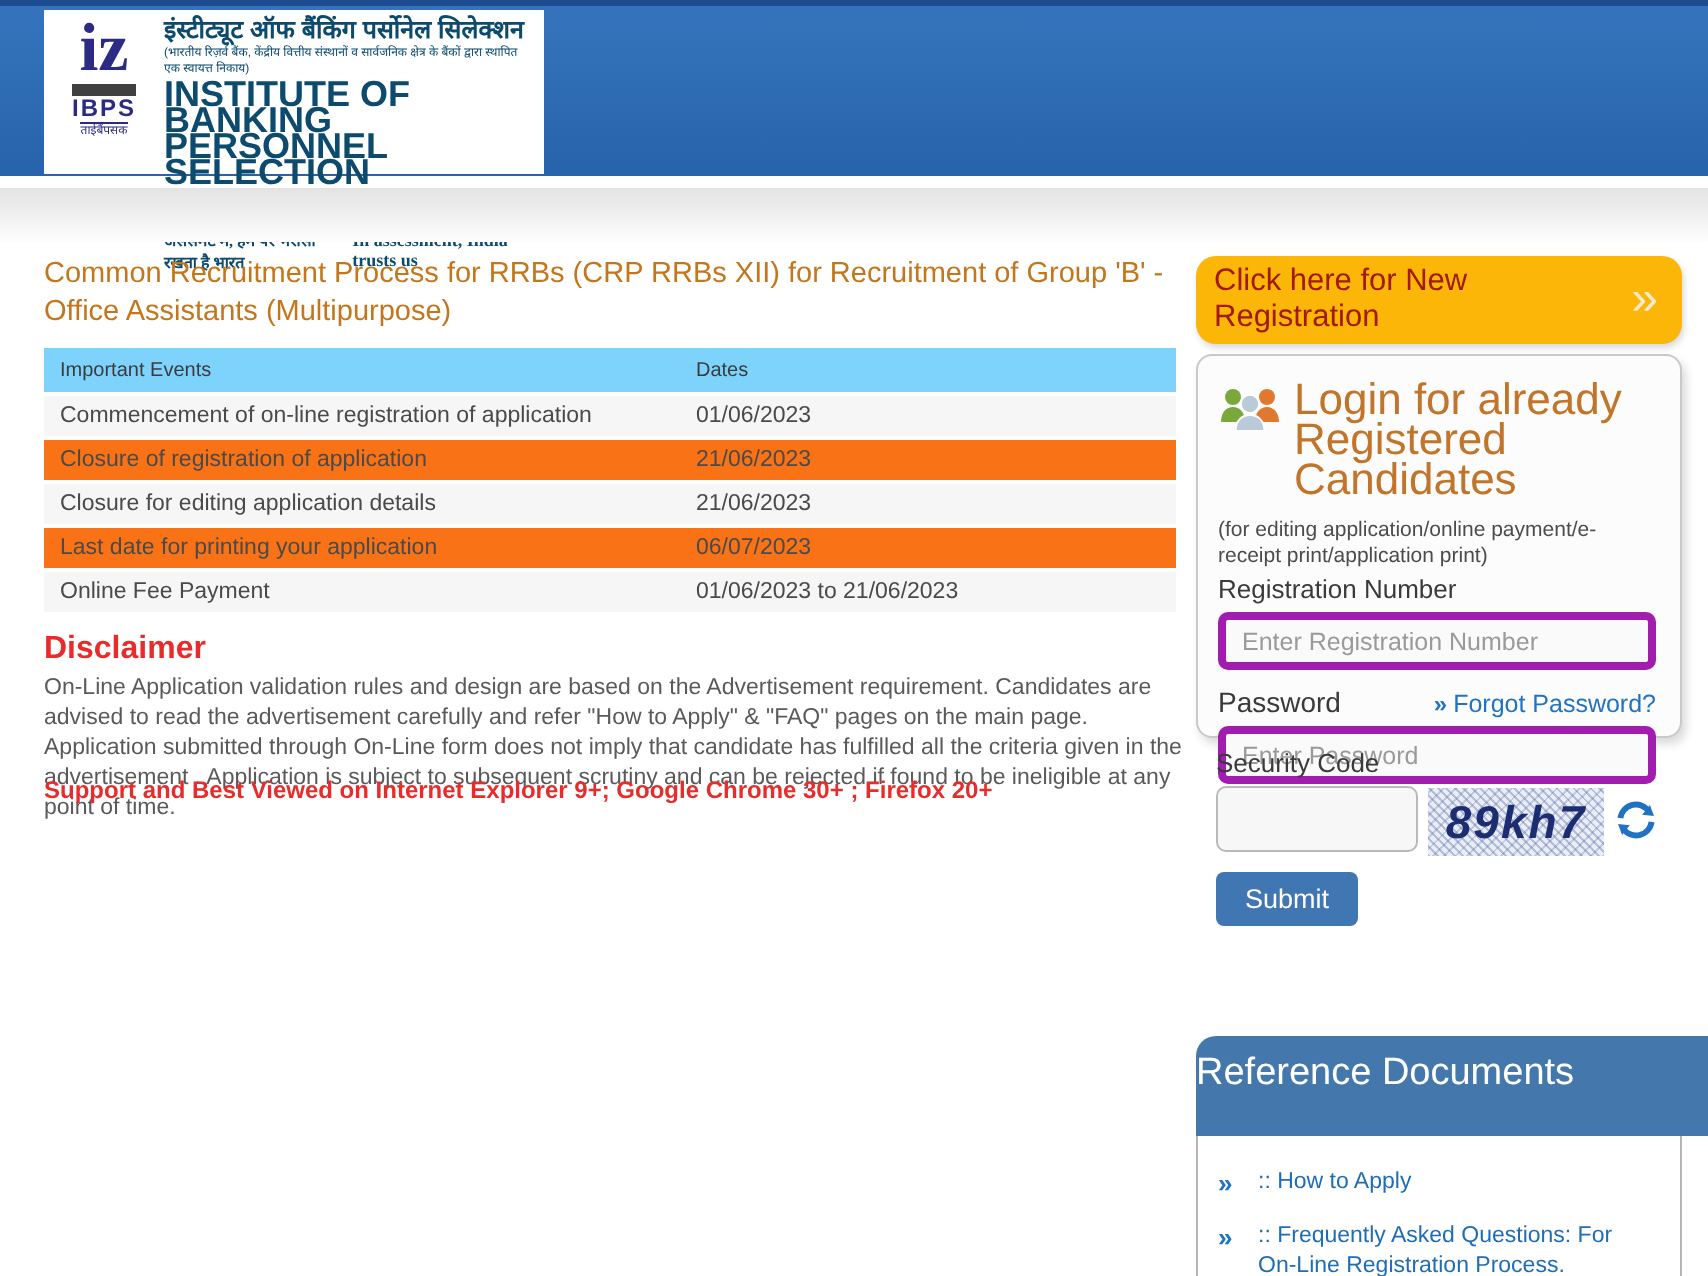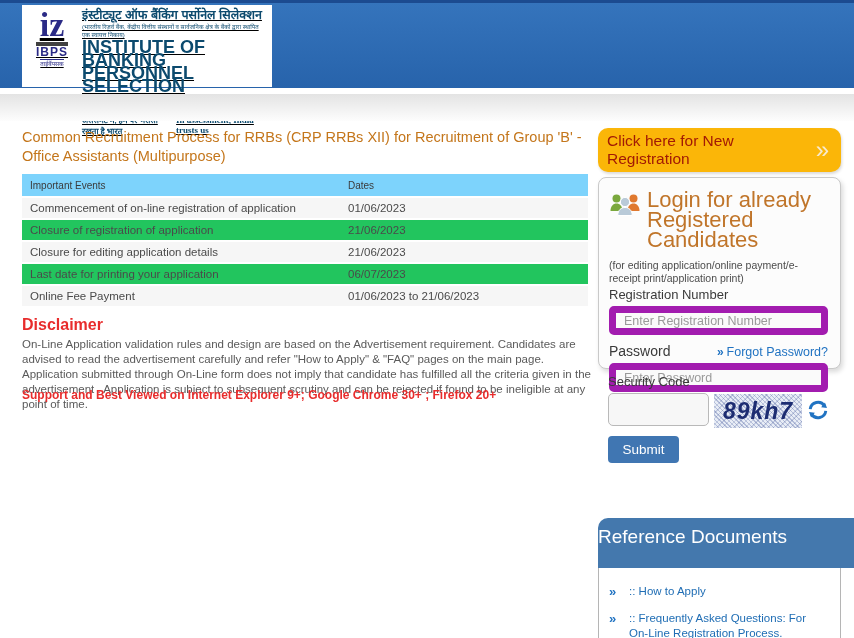--- a/index.html
+++ b/index.html
@@ -4,24 +4,24 @@
 <style>
   * { margin:0; padding:0; box-sizing:border-box; }
   html,body { width:854px; height:638px; }
   body { font-family:"Liberation Sans", sans-serif; background:#ffffff; }
   #page { position:relative; width:854px; height:638px; overflow:hidden; background:#fff; }
 
   
   .top-band { position:absolute; left:0; top:0; width:854px; height:88px;
     background:linear-gradient(#3574bc, #2763ab); border-top:3px solid #1c4b90; }
   .logo-box { position:absolute; left:22px; top:5px; width:250px; height:82px;
-    background:#fff; padding:3px 6px 2px 4px; display:flex;text-decoration:underline; }
+    background:#fff; padding:3px 6px 2px 4px; display:flex; }
   .logo-mark { width:52px; display:flex; flex-direction:column; align-items:center; color:#2b2b86; }
   .logo-iz { font-family:"Liberation Serif", serif; font-weight:bold; font-size:34px; line-height:34px; }
-  .logo-acronym { font-weight:bold; font-size:12px; letter-spacing:1px; line-height:13px; border-top:4px solid #404040; }
+  .logo-acronym { font-weight:bold; font-size:12px; letter-spacing:1px; line-height:13px; border-top:6px solid #404040; }
   .logo-hindi { font-size:6px; line-height:8px; border-top:1px solid #2b2b86; }
   .hdr-text { flex:1; display:flex; flex-direction:column; color:#0c4a6e; padding-left:4px; }
   .hdr-hi-title { font-size:12.5px; font-weight:bold; line-height:14px; }
   .hdr-hi-sub { font-size:6px; line-height:8px; margin-top:1px; }
   .hdr-en-title { font-size:18px; font-weight:bold; line-height:13px; margin-top:2px; }
   .hdr-en-sub { font-family:"Liberation Serif", serif; font-style:italic; font-size:6.3px; line-height:8px; margin-top:1px; }
   .hdr-tagline { margin-top:auto; border-top:2px solid #23237e; display:flex; justify-content:space-between;
     align-items:baseline; padding-top:2px; font-family:"Liberation Serif", serif; font-weight:bold; }
   .tag-hi { font-size:8px; } .tag-en { font-size:9px; }
   .gray-band { position:absolute; left:0; top:94px; width:854px; height:27px;
@@ -29,21 +29,21 @@
 
   
   .page-title { position:absolute; left:22px; top:128px; width:572px;
     color:#c4761b; font-size:14.5px; line-height:19px; }
   .events-table { position:absolute; left:22px; top:172px; width:566px;
     border-collapse:separate; border-spacing:0 2px; }
   .events-table th { background:#7dd3fc; color:#3b3b3b; font-weight:normal; font-size:10px;
     text-align:left; padding:4px 8px; height:22px; }
   .events-table td { font-size:11.5px; color:#4a4a4a; padding:3px 8px; height:20px; }
   .events-table tr.r-odd td { background:#f6f6f6; }
-  .events-table tr.r-even td { background:#22c55e; }
+  .events-table tr.r-even td { background:#f97316; }
   .col-event { width:318px; } .col-date { width:248px; }
 
   .disclaimer { position:absolute; left:22px; top:316px; width:570px; }
   .disclaimer-title { color:#e82c2c; font-weight:bold; font-size:16px; }
   .disclaimer-body { color:#5a5a5a; font-size:11.5px; line-height:15px; margin-top:3px; }
   .support-note { position:absolute; left:22px; top:388px; width:570px;
     color:#e82c2c; font-weight:bold; font-size:12px; }
 
   
   .new-reg-btn { position:absolute; left:598px; top:128px; width:243px; height:44px;
@@ -53,21 +53,21 @@
   .new-reg-chevron { margin-left:auto; padding-right:12px; color:#f7ead0; font-size:24px; line-height:24px; }
 
   .login-panel { position:absolute; left:598px; top:177px; width:243px; height:192px;
     background:#fcfcfc; border:1px solid #c9c9c9; border-radius:8px;
     box-shadow:2px 3px 5px rgba(0,0,0,.15); padding:12px 12px 0 10px; }
   .login-head { display:flex; }
   .people-icon { width:32px; height:26px; flex:0 0 32px; margin-top:2px; }
   .login-title { color:#c0752a; font-size:22px; line-height:20px; width:176px; padding-left:6px; }
   .login-sub { color:#4c4c4c; font-size:10.5px; line-height:13px; margin-top:9px; }
   .field-label { color:#3a3a3a; font-size:13px; margin-top:2px; }
-  .txt-input { width:100%; height:29px; border:7px solid #a21caf; border-radius:5px;
+  .txt-input { width:100%; height:29px; border:4px solid #a21caf; border-radius:5px;
     background:#fafafa; font-size:12.5px; padding-left:8px; color:#333; margin-top:4px;
     font-family:"Liberation Sans", sans-serif; }
   .txt-input::placeholder { color:#9a9a9a; }
   .pwd-row { display:flex; align-items:baseline; margin-top:8px; }
   .pwd-label { color:#3a3a3a; font-size:14px; }
   .forgot-link { margin-left:auto; color:#2173c2; font-size:12.5px; cursor:pointer; }
   .forgot-chevron { color:#2173c2; font-size:12px; font-weight:bold; margin-right:3px; }
 
   .sec-label { position:absolute; left:608px; top:374px; color:#3a3a3a; font-size:13px; }
   .sec-input { position:absolute; left:608px; top:393px; width:101px; height:33px;

